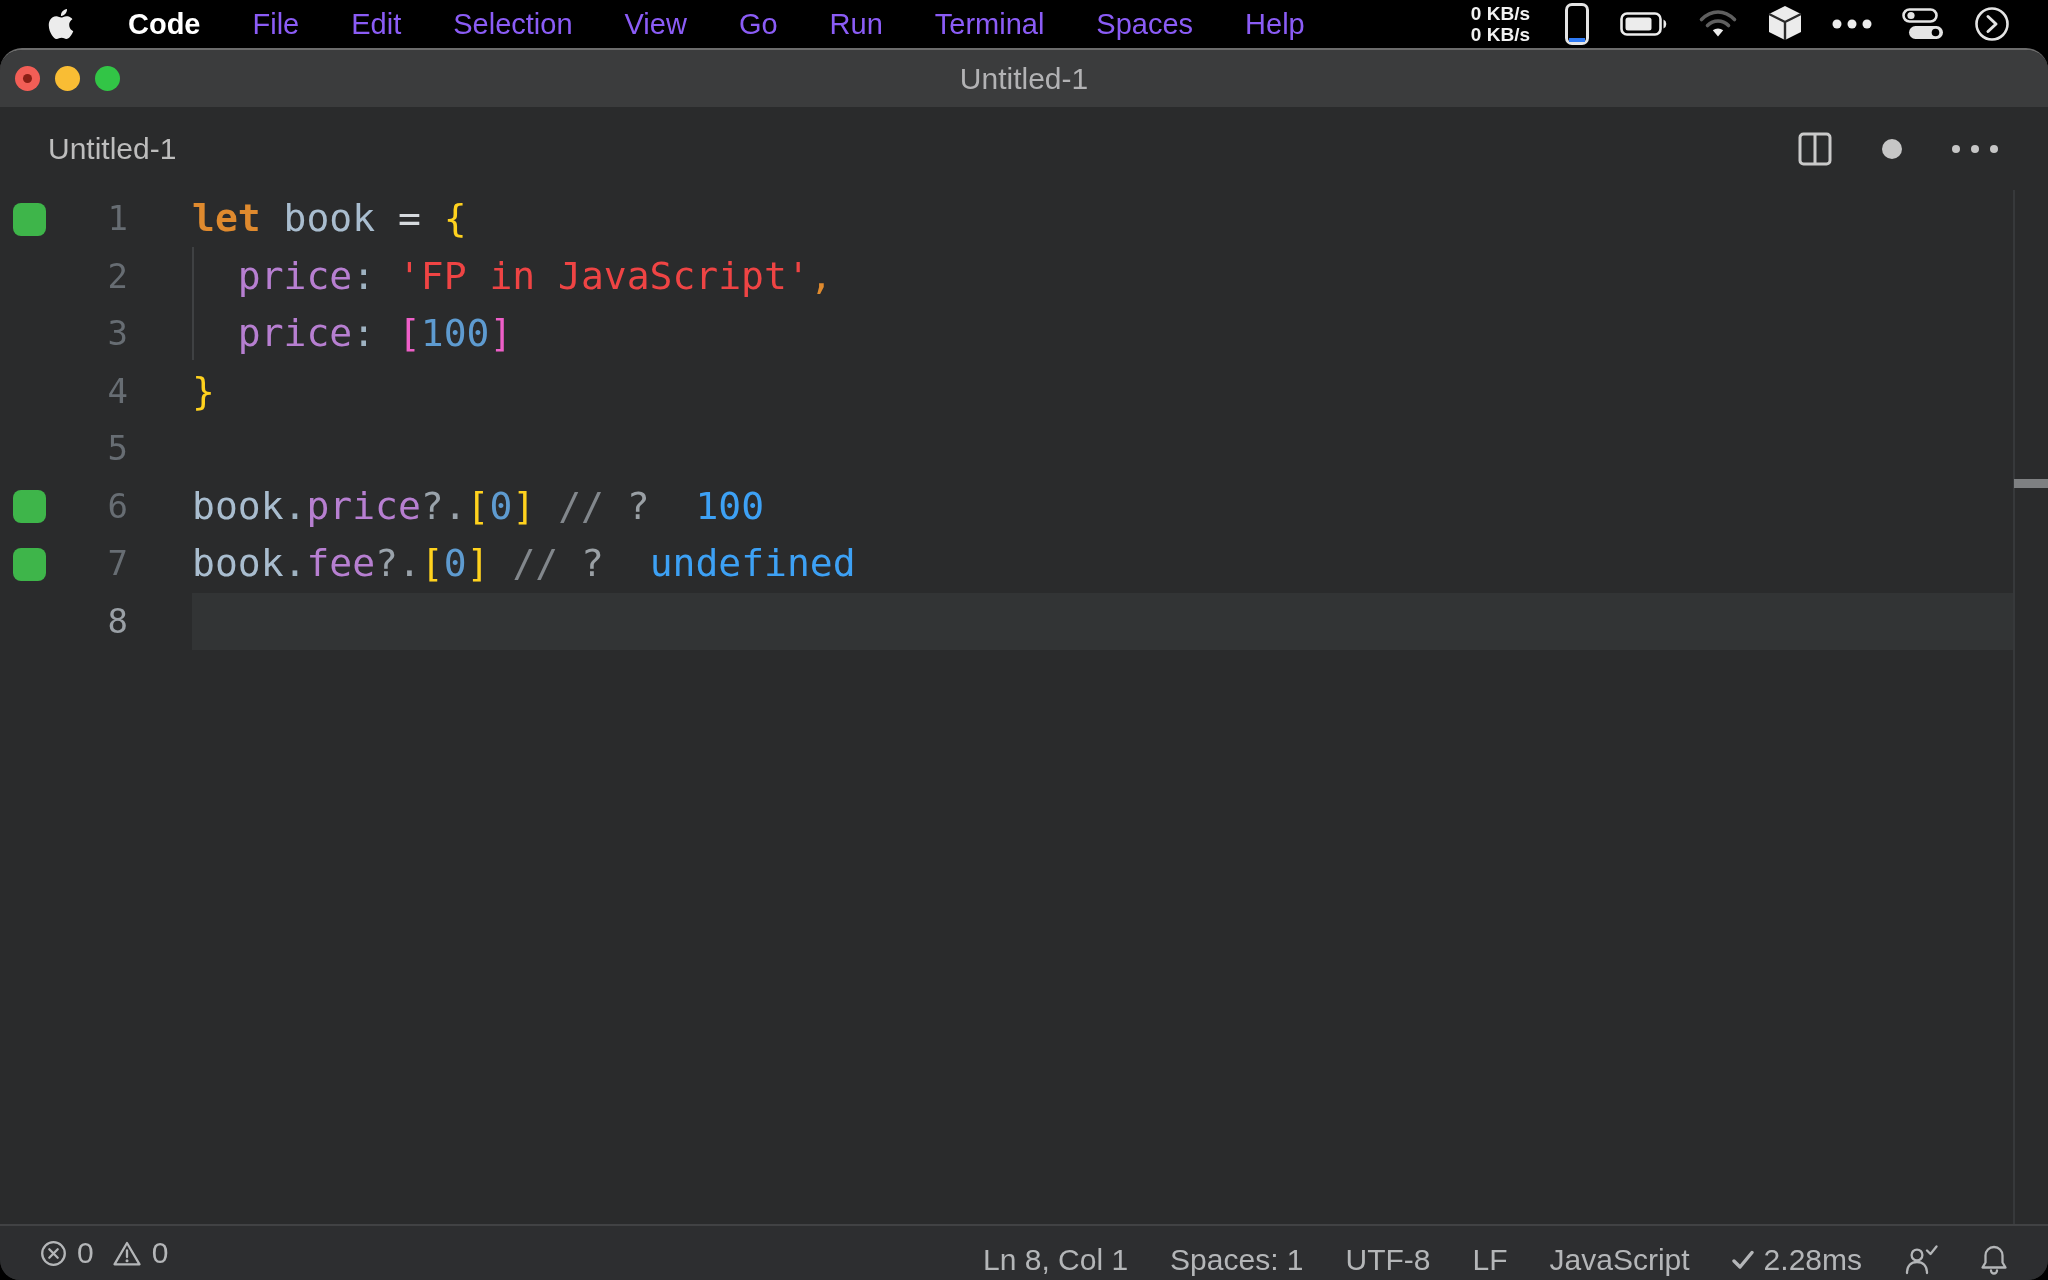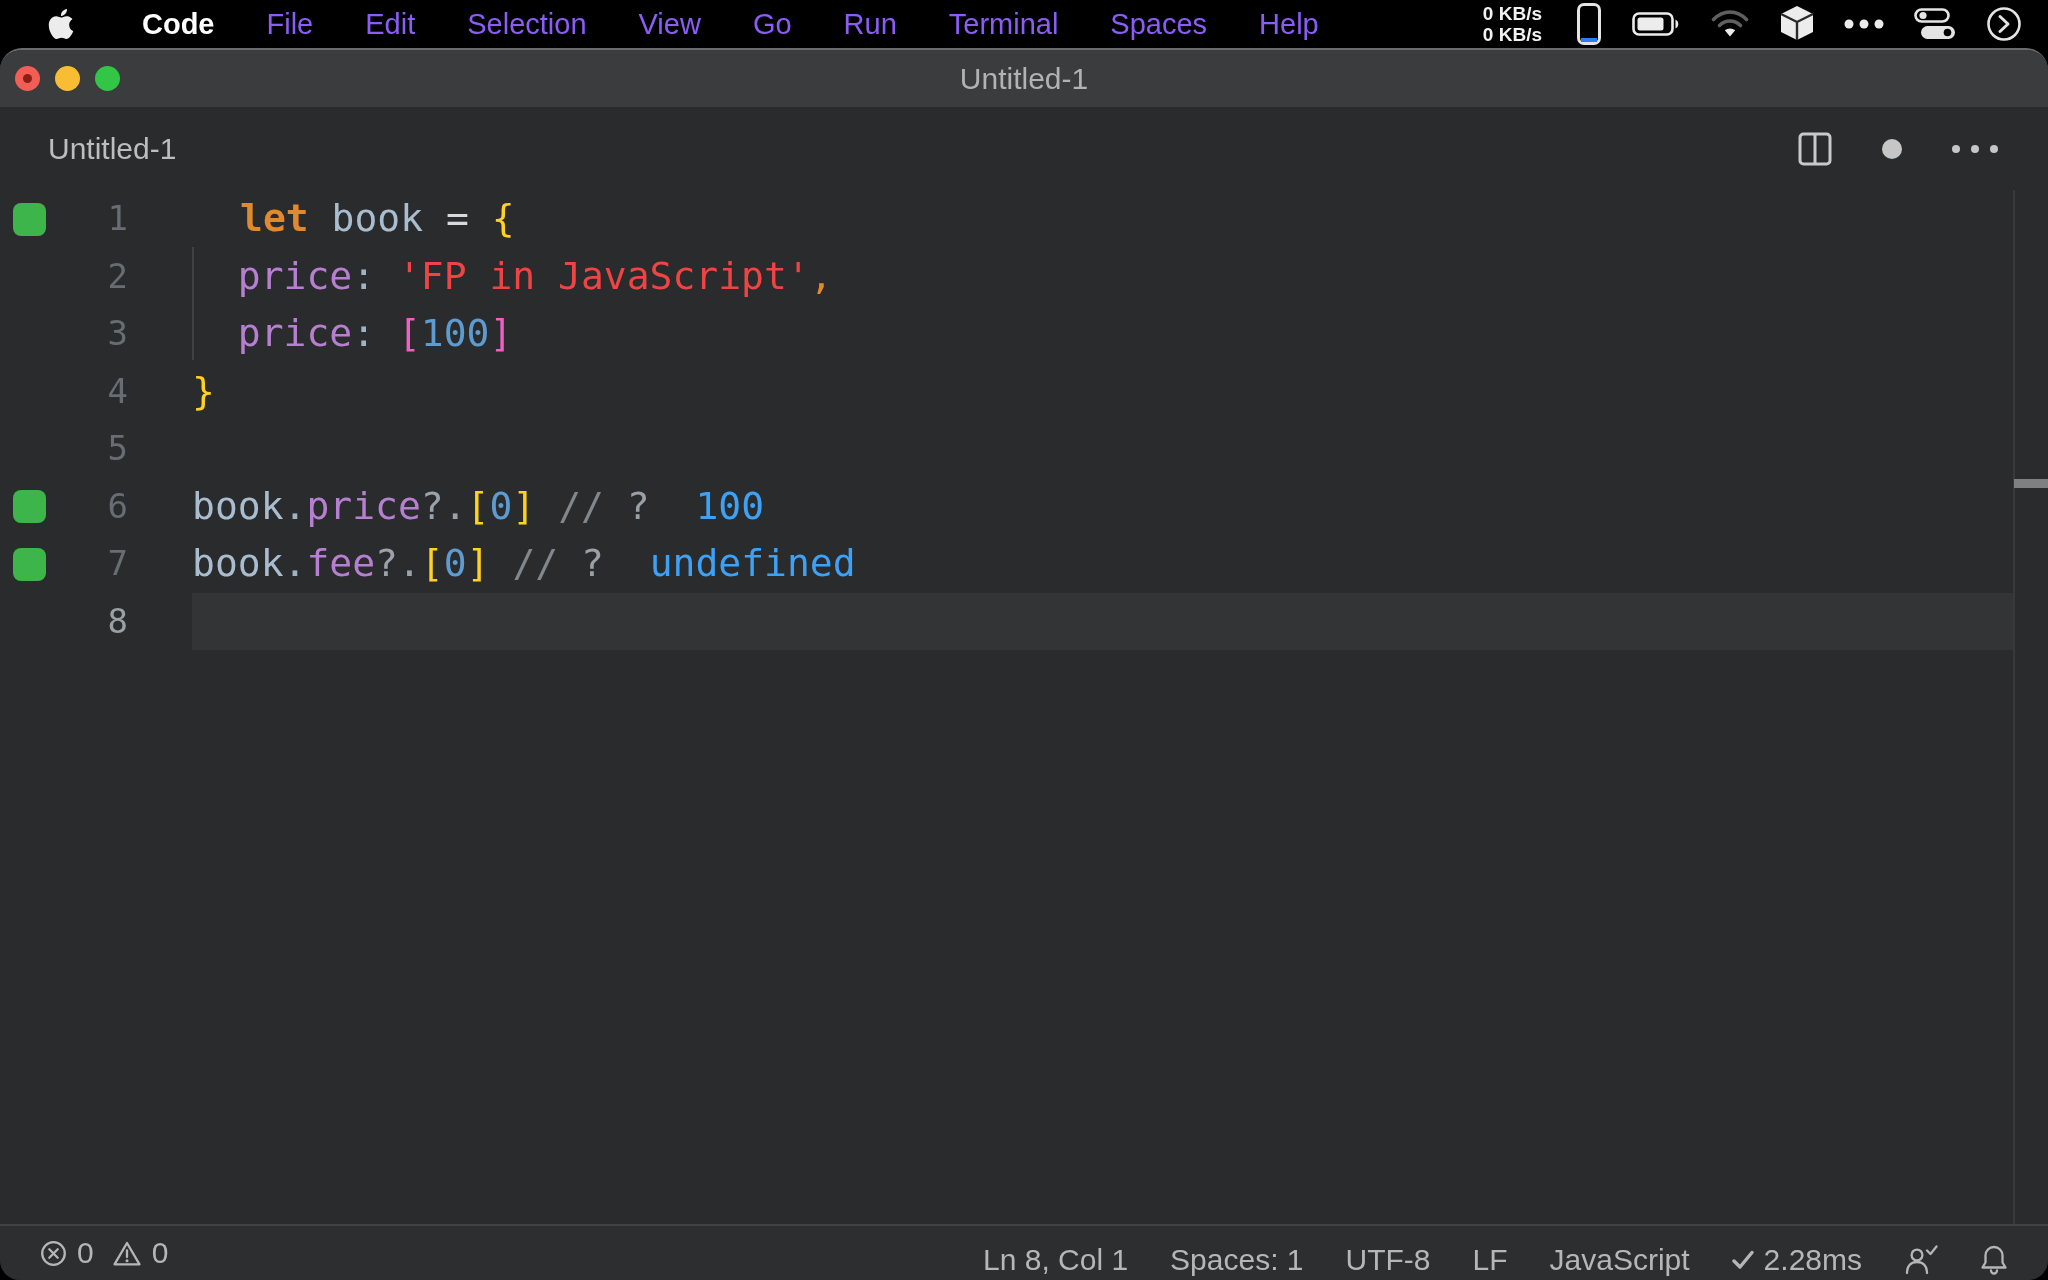--- a/index.html
+++ b/index.html
@@ -1,25 +1,25 @@
 <!DOCTYPE html>
 <html style="--traffic-red: #f25e56; --traffic-yellow: #f9bd34; --traffic-green: #32c546; --titlebar-bg: #3b3c3d;"><head>
 <meta charset="utf-8">
 <style>
   html,body{margin:0;padding:0;width:2048px;height:1280px;background:#000;overflow:hidden;
     font-family:"Liberation Sans",sans-serif;-webkit-font-smoothing:antialiased;}
 
   
   .menubar{position:absolute;top:0;left:0;width:2048px;height:48px;background:#000;
     display:flex;align-items:center;color:#e8e8e8;font-size:29px;}
-  .menubar-left{display:flex;align-items:center;gap:66px;padding-left:46px;}
+  .menubar-left{display:flex;align-items:center;gap:52px;padding-left:46px;}
   .menu-item{cursor:default;font-weight:500;color:#8b5cf6;}
   .menu-item.app-name{font-weight:700;color:#fff;}
   .apple{display:flex;align-items:center;}
-  .menubar-right{margin-left:auto;display:flex;align-items:center;gap:30px;padding-right:26px;}
+  .menubar-right{margin-left:auto;display:flex;align-items:center;gap:30px;padding-right:38px;}
   .netspeed{display:flex;flex-direction:column;align-items:flex-end;font-size:19px;line-height:21px;
     color:#f2f2f2;font-weight:600;margin-right:4px;}
   .mb-icon{display:flex;align-items:center;}
 
   
   .window{position:absolute;top:48px;left:0;width:2048px;height:1232px;background:#2a2b2c;
     border-radius:22px 22px 20px 20px;border-top:2px solid #6c6c6c;box-sizing:border-box;overflow:hidden;}
 
   
   .titlebar{position:relative;height:57px;background:var(--titlebar-bg,#3b3c3d);}
@@ -45,21 +45,21 @@
   .editor{position:absolute;top:140px;left:0;right:0;bottom:56px;}
   .code-row{height:57.5px;display:flex;}
   .gutter{position:relative;width:192px;flex:none;}
   .coverage{position:absolute;left:13px;top:12.5px;width:33px;height:33px;border-radius:8px;}
   .ln{position:absolute;right:64px;top:0;line-height:57.5px;font:34px/57.5px "DejaVu Sans Mono",monospace;
     color:#676d73;}
   .code-row.active .ln{color:#9aa0a6;}
   .code-text{flex:1;margin-right:34px;white-space:pre;font:38px/57.5px "DejaVu Sans Mono",monospace;
     color:#c8ccd0;}
   .code-row.active .code-text{background:#323435;}
-  .code-text span[data-tok="keyword"]{font-weight:bold;margin-left:48px;}
+  .code-text span[data-tok="keyword"]{font-weight:bold;}
   .indent-guide{position:absolute;left:192px;top:57px;width:2px;height:113px;background:#3f4143;}
   .ruler-line{position:absolute;right:33px;top:0;bottom:0;width:2px;background:#37393b;}
   .ruler-marker{position:absolute;right:0;top:289px;width:34px;height:9px;background:#7e8082;}
 
   
   .statusbar{position:absolute;left:0;right:0;bottom:0;height:54px;background:#2d2e30;
     border-top:2px solid #414244;display:flex;align-items:center;padding:0 40px;box-sizing:content-box;
     color:#b4b6b8;font-size:30px;border-radius:0 0 20px 20px;}
   .sb-left{display:flex;align-items:center;gap:10px;}
   .sb-left .num{margin-right:8px;}

